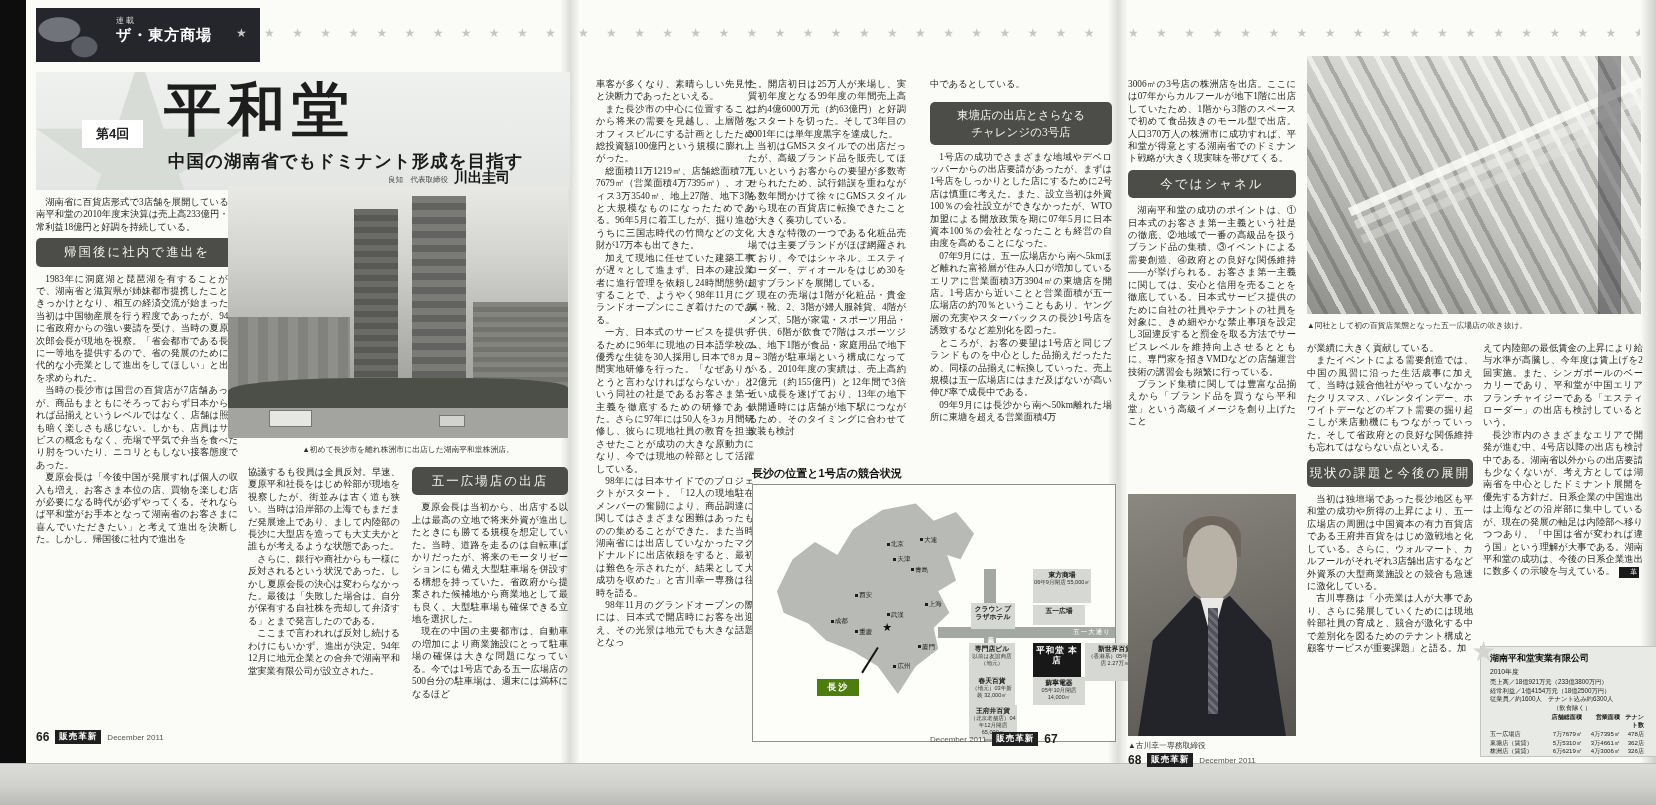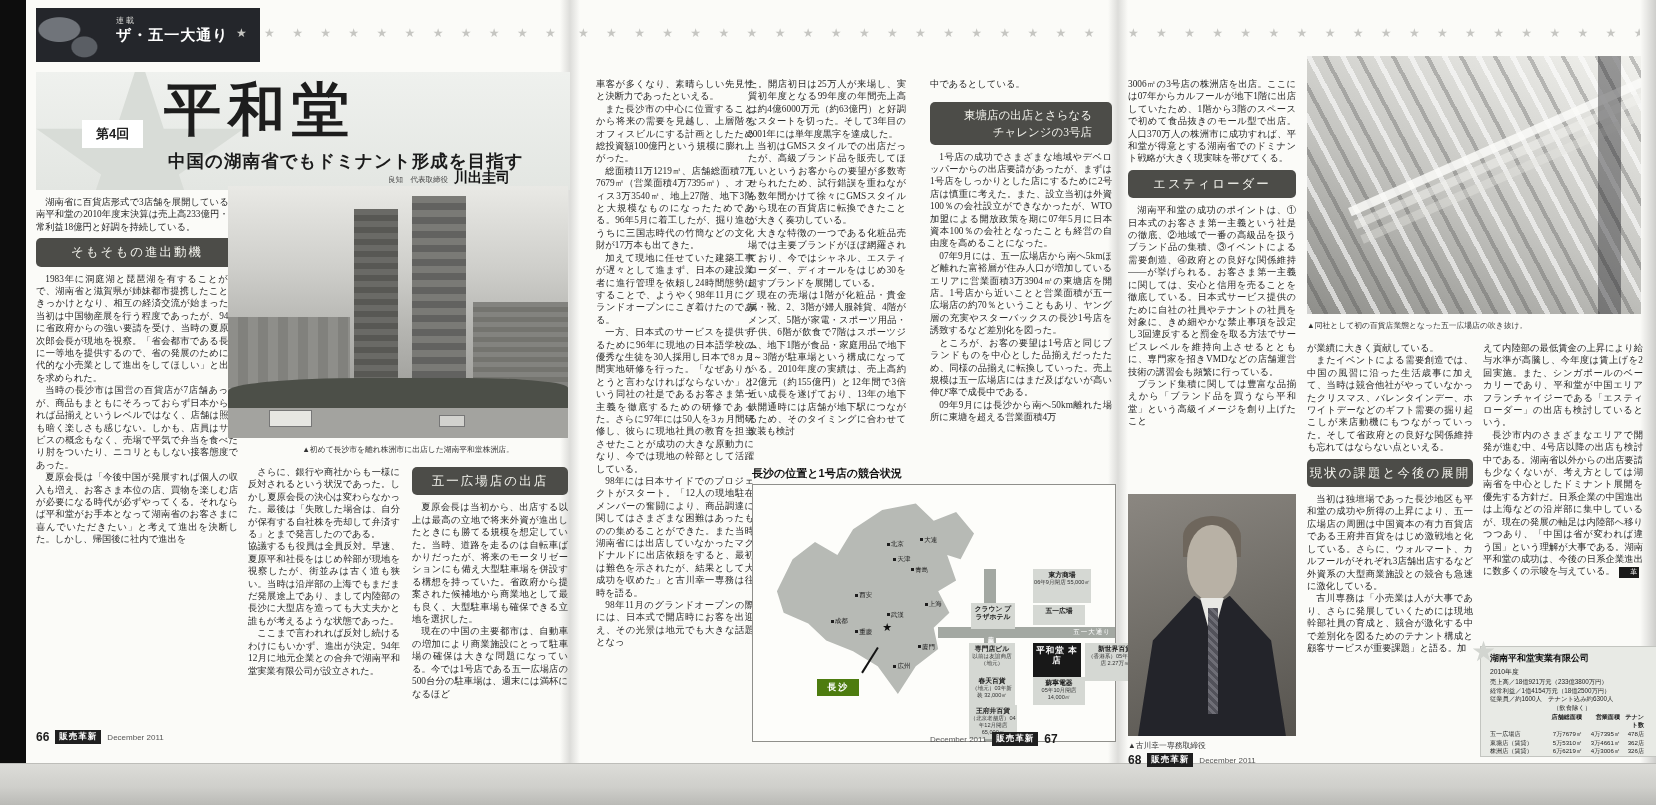--- a/index.html
+++ b/index.html
@@ -36,21 +36,21 @@
   .byline{position:absolute;left:352px;top:97px;display:flex;align-items:baseline;}
   .byrole{font-size:7.5px;color:#444;}
   .byname{font-family:"Liberation Serif","DejaVu Serif",serif;font-size:14px;font-weight:bold;color:#111;margin-left:6px;}
   
   .col{position:absolute;font-family:"Liberation Serif","DejaVu Serif",serif;font-size:9.3px;
        line-height:12.4px;color:#272727;text-align:justify;overflow:hidden;}
   .para{margin:0;text-indent:1em;}
   .noind{text-indent:0;}
   .sech{background:#4c4c48;color:#f4f4ee;font-size:12.5px;letter-spacing:2px;text-align:center;
         padding:8px 2px;border-radius:5px;margin:5px 0 6px;text-indent:0;}
-  .sech.two{font-size:11.5px;letter-spacing:0;text-align:right;padding:5px 20px;line-height:1.4;margin-top:12px;}
+  .sech.two{font-size:11.5px;letter-spacing:0;text-align:center;padding:5px 8px;line-height:1.4;margin-top:12px;}
   .cap{position:absolute;font-size:7.8px;color:#333;font-family:"Liberation Sans","DejaVu Sans",sans-serif;}
   .footer{position:absolute;display:flex;align-items:center;font-size:8px;color:#555;}
   .fnum{font-size:12px;font-weight:bold;color:#1d1d1d;}
   .flogo{background:#1f1f1f;color:#fff;font-weight:bold;font-size:8.5px;padding:1px 4px;margin:0 6px;letter-spacing:1px;}
   .endmark{display:inline-block;background:#1a1a1a;color:#fff;font-size:7px;line-height:1;
            padding:2px 2px;margin-left:4px;vertical-align:baseline;}
   
   .photo{position:absolute;overflow:hidden;}
   .photo-city{background:linear-gradient(180deg,#e9e9e5 0%,#cfcfcb 32%,#b4b4b0 58%,#90908c 100%);}
   .tower1{position:absolute;left:37%;top:9%;width:13%;height:72%;
@@ -123,62 +123,62 @@
   <div class="leftstrip"></div>
   <div class="bottomband"></div>
   <div class="gutter" style="left:560px;"></div>
   <div class="gutter" style="left:1108px;"></div>
   <div class="rightshadow"></div>
 
   <div class="badge">
     <div class="badgemap"></div>
     <div class="badgetext">
       <div class="badgeseries">連載</div>
-      <div class="badgetitle">ザ・五一大通り</div>
+      <div class="badgetitle">ザ・東方商場</div>
     </div>
   </div>
 
   <div class="stars" style="left:236px;width:326px;">★ ★ ★ ★ ★ ★ ★ ★ ★ ★ ★ ★ ★ ★ ★ ★ ★ ★ ★ ★ ★ ★ ★ ★ ★ ★ ★ ★ ★ ★ ★ ★</div>
   <div class="stars" style="left:578px;width:532px;">★ ★ ★ ★ ★ ★ ★ ★ ★ ★ ★ ★ ★ ★ ★ ★ ★ ★ ★ ★ ★ ★ ★ ★ ★ ★ ★ ★ ★ ★ ★ ★</div>
   <div class="stars" style="left:1128px;width:512px;">★ ★ ★ ★ ★ ★ ★ ★ ★ ★ ★ ★ ★ ★ ★ ★ ★ ★ ★ ★ ★ ★ ★ ★ ★ ★ ★ ★ ★ ★ ★ ★</div>
 
   <div class="titleblock">
     <div class="bigstar"></div>
     <div class="installment">第4回</div>
     <div class="mtitle">平和堂</div>
     <div class="msub">中国の湖南省でもドミナント形成を目指す</div>
     <div class="byline">
       <span class="byrole">良知　代表取締役</span>
       <span class="byname">川出圭司</span>
     </div>
   </div>
 
   <div class="col" style="left:36px;top:196px;width:202px;height:548px;">
     <p class="para">湖南省に百貨店形式で3店舗を展開している湖南平和堂の2010年度末決算は売上高233億円・経常利益18億円と好調を持続している。</p>
-    <div class="sech">そもそもの進出動機</div>
+    <div class="sech">帰国後に社内で進出を</div>
     <p class="para">1983年に洞庭湖と琵琶湖を有することが縁で、湖南省と滋賀県が姉妹都市提携したことがきっかけとなり、相互の経済交流が始まった。当初は中国物産展を行う程度であったが、94年に省政府からの強い要請を受け、当時の夏原平次郎会長が現地を視察。「省会都市である長沙に一等地を提供するので、省の発展のために近代的な小売業として進出をしてほしい」と出店を求められた。</p>
     <p class="para">当時の長沙市は国営の百貨店が7店舗あったが、商品もまともにそろっておらず日本から見れば品揃えというレベルではなく、店舗は照明も暗く楽しさも感じない。しかも、店員はサービスの概念もなく、売場で平気で弁当を食べたり肘をついたり、ニコリともしない接客態度であった。</p>
     <p class="para">夏原会長は「今後中国が発展すれば個人の収入も増え、お客さま本位の店、買物を楽しむ店が必要になる時代が必ずやってくる。それならば平和堂がお手本となって湖南省のお客さまに喜んでいただきたい」と考えて進出を決断した。しかし、帰国後に社内で進出を</p>
   </div>
 
   <div class="photo photo-city" style="left:228px;top:186px;width:340px;height:252px;">
     <div class="lowbldg"></div>
     <div class="lowbldg2"></div>
     <div class="tower1"></div>
     <div class="tower2"></div>
     <div class="trees"></div>
     <div class="street"></div>
     <div class="bus"></div>
     <div class="car"></div>
   </div>
   <div class="cap" style="left:248px;top:444px;width:320px;text-align:center;">▲初めて長沙市を離れ株洲市に出店した湖南平和堂株洲店。</div>
 
   <div class="col" style="left:248px;top:466px;width:152px;height:278px;">
+    <p class="para noind">協議するも役員は全員反対。早速、夏原平和社長をはじめ幹部が現地を視察したが、街並みは古く道も狭い。当時は沿岸部の上海でもまだまだ発展途上であり、まして内陸部の長沙に大型店を造っても大丈夫かと誰もが考えるような状態であった。</p>
     <p class="para">さらに、銀行や商社からも一様に反対されるという状況であった。しかし夏原会長の決心は変わらなかった。最後は「失敗した場合は、自分が保有する自社株を売却して弁済する」とまで発言したのである。</p>
-    <p class="para noind">協議するも役員は全員反対。早速、夏原平和社長をはじめ幹部が現地を視察したが、街並みは古く道も狭い。当時は沿岸部の上海でもまだまだ発展途上であり、まして内陸部の長沙に大型店を造っても大丈夫かと誰もが考えるような状態であった。</p>
     <p class="para">ここまで言われれば反対し続けるわけにもいかず、進出が決定。94年12月に地元企業との合弁で湖南平和堂実業有限公司が設立された。</p>
   </div>
 
   <div class="col" style="left:412px;top:462px;width:156px;height:282px;">
     <div class="sech">五一広場店の出店</div>
     <p class="para">夏原会長は当初から、出店する以上は最高の立地で将来外資が進出したときにも勝てる規模を想定していた。当時、道路を走るのは自転車ばかりだったが、将来のモータリゼーションにも備え大型駐車場を併設する構想を持っていた。省政府から提案された候補地から商業地として最も良く、大型駐車場も確保できる立地を選択した。</p>
     <p class="para">現在の中国の主要都市は、自動車の増加により商業施設にとって駐車場の確保は大きな問題になっている。今では1号店である五一広場店の500台分の駐車場は、週末には満杯になるほど</p>
   </div>
 
   <div class="footer" style="left:36px;top:730px;">
@@ -279,21 +279,21 @@
   </div>
 
   <div class="footer" style="left:930px;top:732px;">
     <span>December 2011</span>
     <span class="flogo">販売革新</span>
     <span class="fnum">67</span>
   </div>
 
   <div class="col" style="left:1128px;top:78px;width:168px;height:412px;">
     <p class="para noind">3006㎡の3号店の株洲店を出店。ここには07年からカルフールが地下1階に出店していたため、1階から3階のスペースで初めて食品抜きのモール型で出店。人口370万人の株洲市に成功すれば、平和堂が得意とする湖南省でのドミナント戦略が大きく現実味を帯びてくる。</p>
-    <div class="sech">エスティローダー</div>
+    <div class="sech">今ではシャネル</div>
     <p class="para">湖南平和堂の成功のポイントは、①日本式のお客さま第一主義という社是の徹底、②地域で一番の高級品を扱うブランド品の集積、③イベントによる需要創造、④政府との良好な関係維持――が挙げられる。お客さま第一主義に関しては、安心と信用を売ることを徹底している。日本式サービス提供のために自社の社員やテナントの社員を対象に、きめ細やかな禁止事項を設定し3回違反すると罰金を取る方法でサービスレベルを維持向上させるとともに、専門家を招きVMDなどの店舗運営技術の講習会も頻繁に行っている。</p>
     <p class="para">ブランド集積に関しては豊富な品揃えから「ブランド品を買うなら平和堂」という高級イメージを創り上げたこと</p>
   </div>
 
   <div class="photo photo-portrait" style="left:1128px;top:494px;width:168px;height:242px;">
     <div class="hair"></div>
     <div class="face"></div>
     <div class="suit"></div>
     <div class="shirt"></div>
     <div class="tie"></div>

